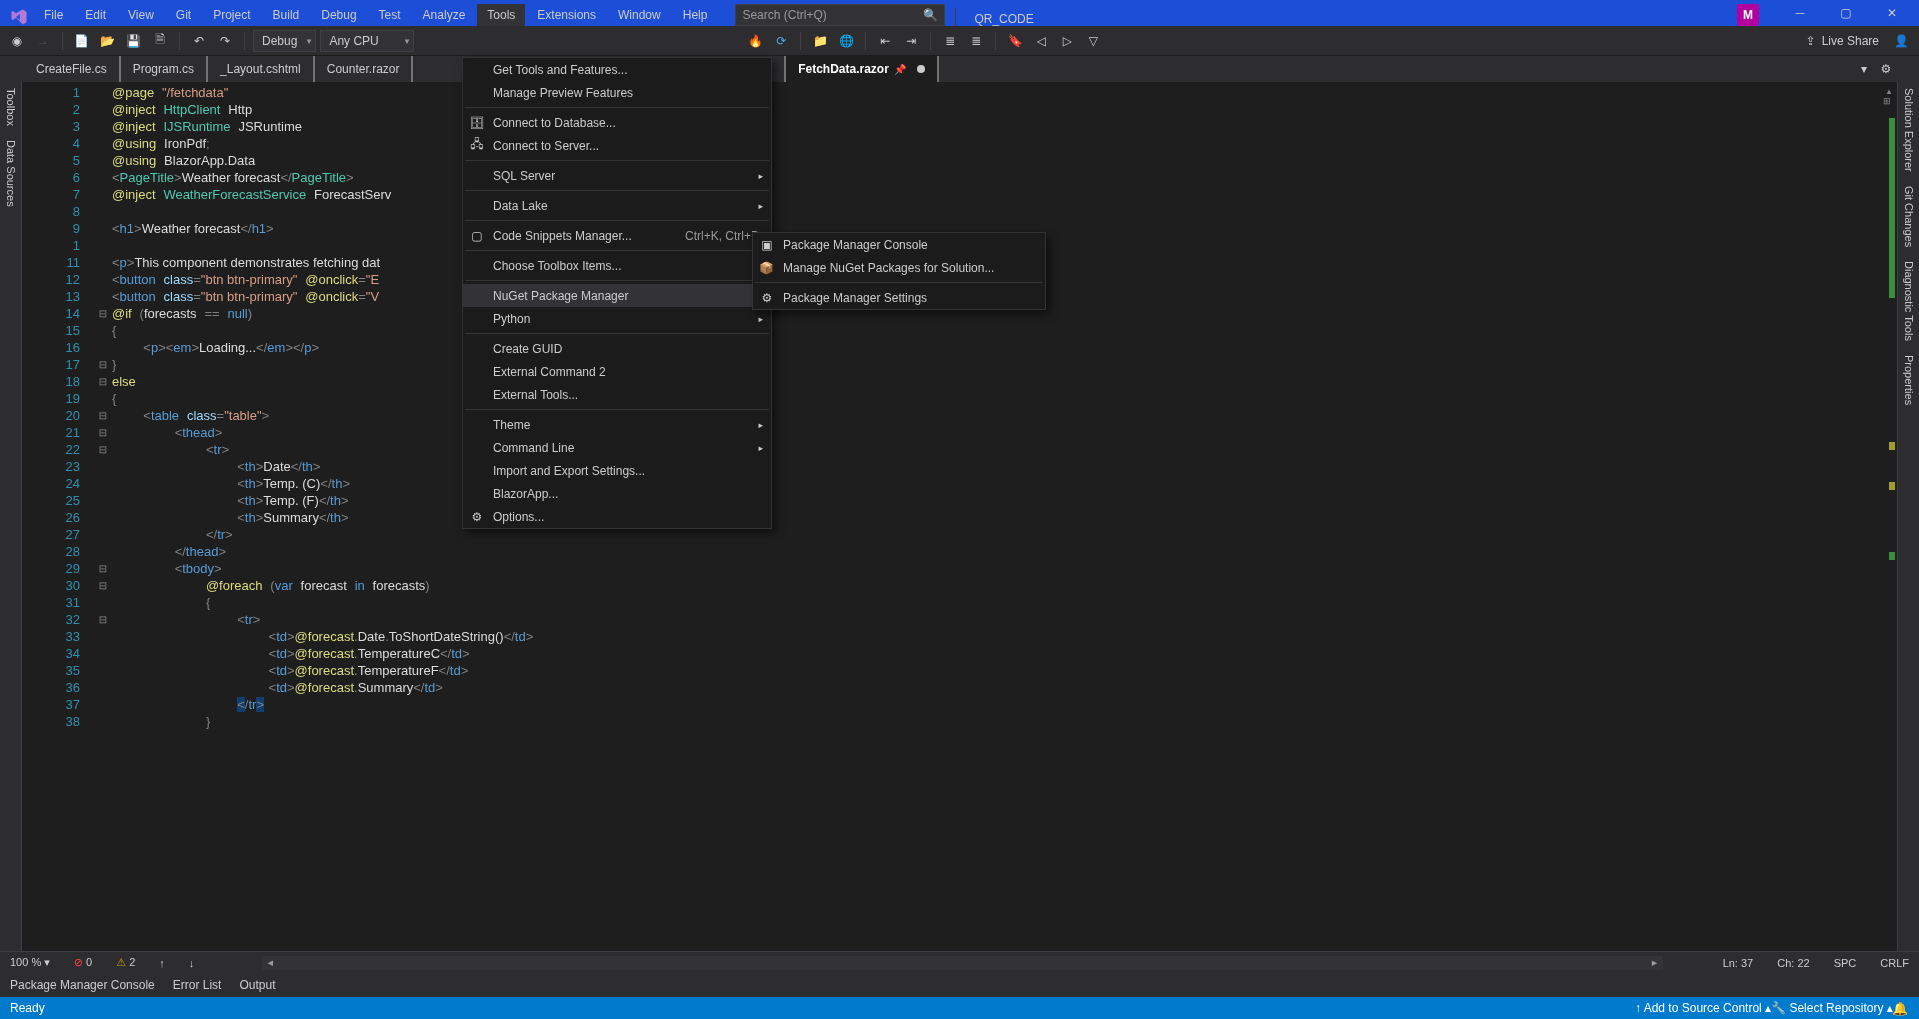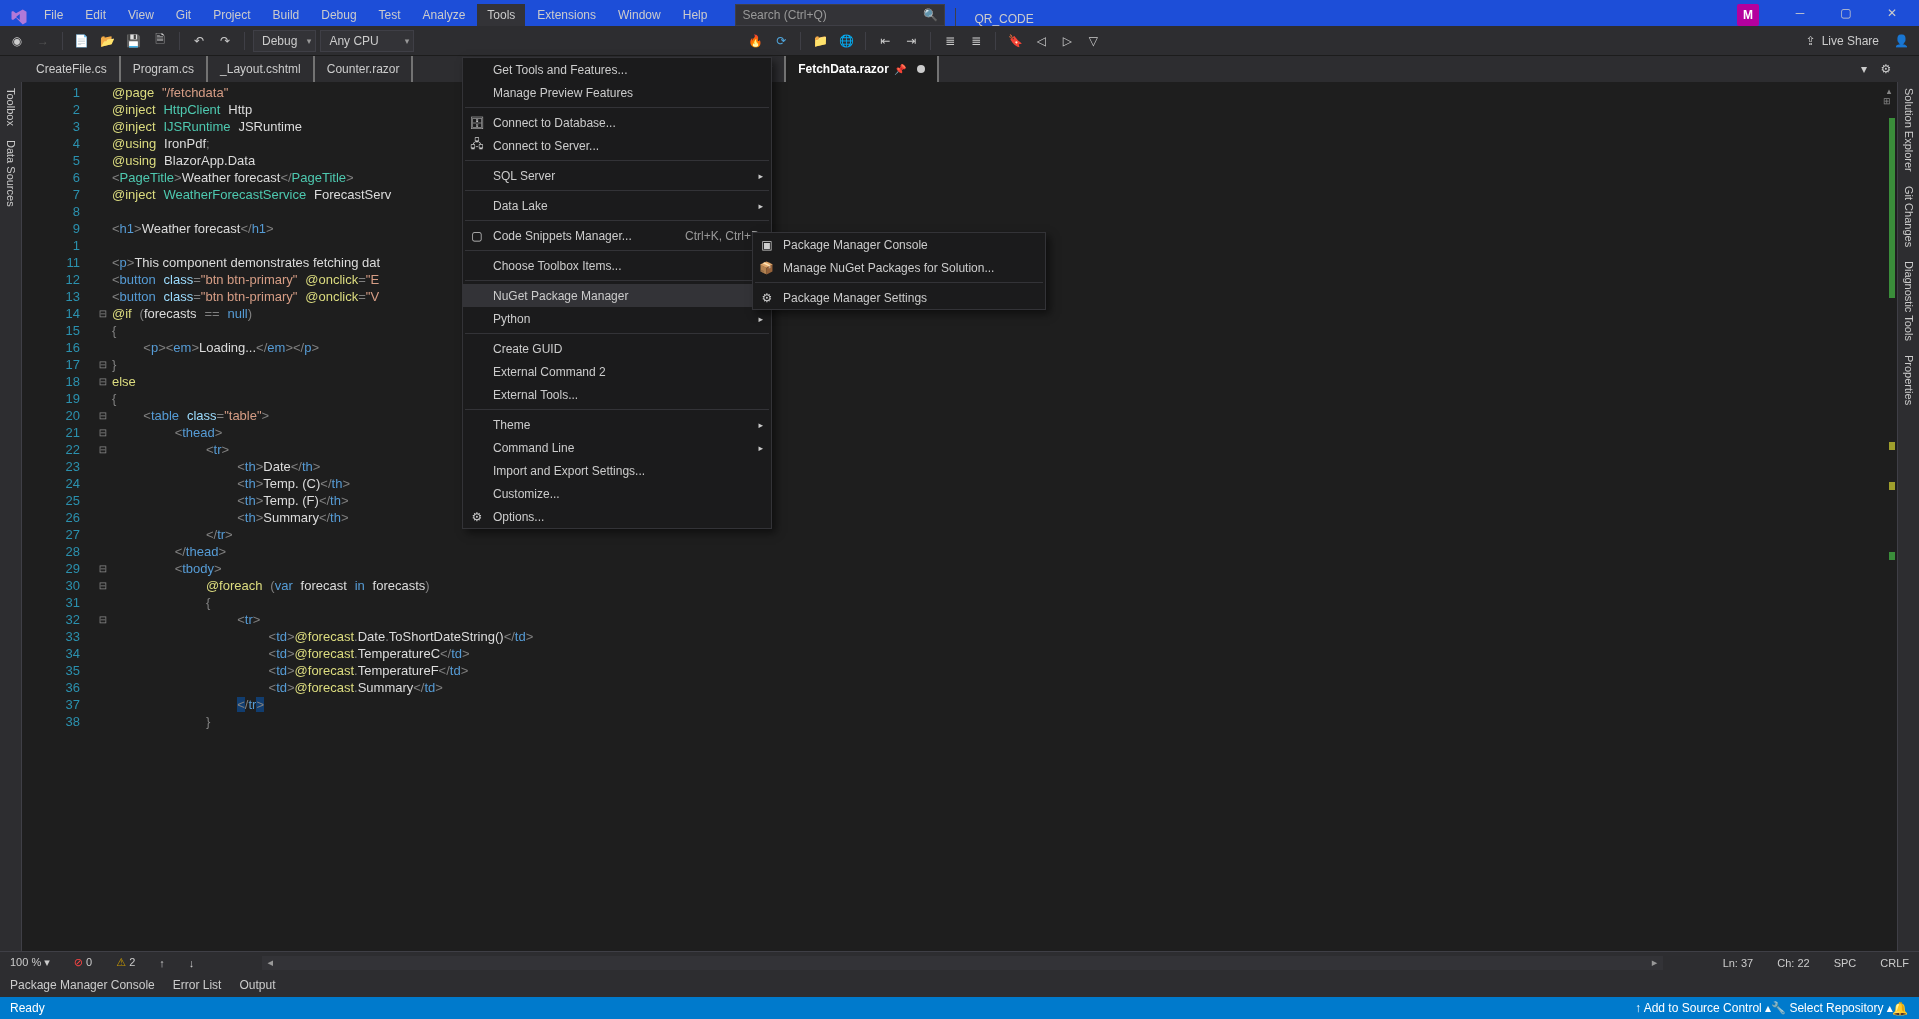--- a/index.html
+++ b/index.html
@@ -446,21 +446,21 @@
       <span class="arrow">▸</span>
     </div>
     <div class="ctx-item">
       <span>Command Line</span>
       <span class="arrow">▸</span>
     </div>
     <div class="ctx-item">
       <span>Import and Export Settings...</span>
     </div>
     <div class="ctx-item">
-      <span>Customize...</span>
+      <span>BlazorApp...</span>
     </div>
     <div class="ctx-item">
       <span class="ctx-icon">⚙</span>
       <span>Options...</span>
     </div>
   </div>
 <div class="ctx-menu menu2" id="menu2">
     <div class="ctx-item">
       <span class="ctx-icon">▣</span>
       <span>Package Manager Console</span>

